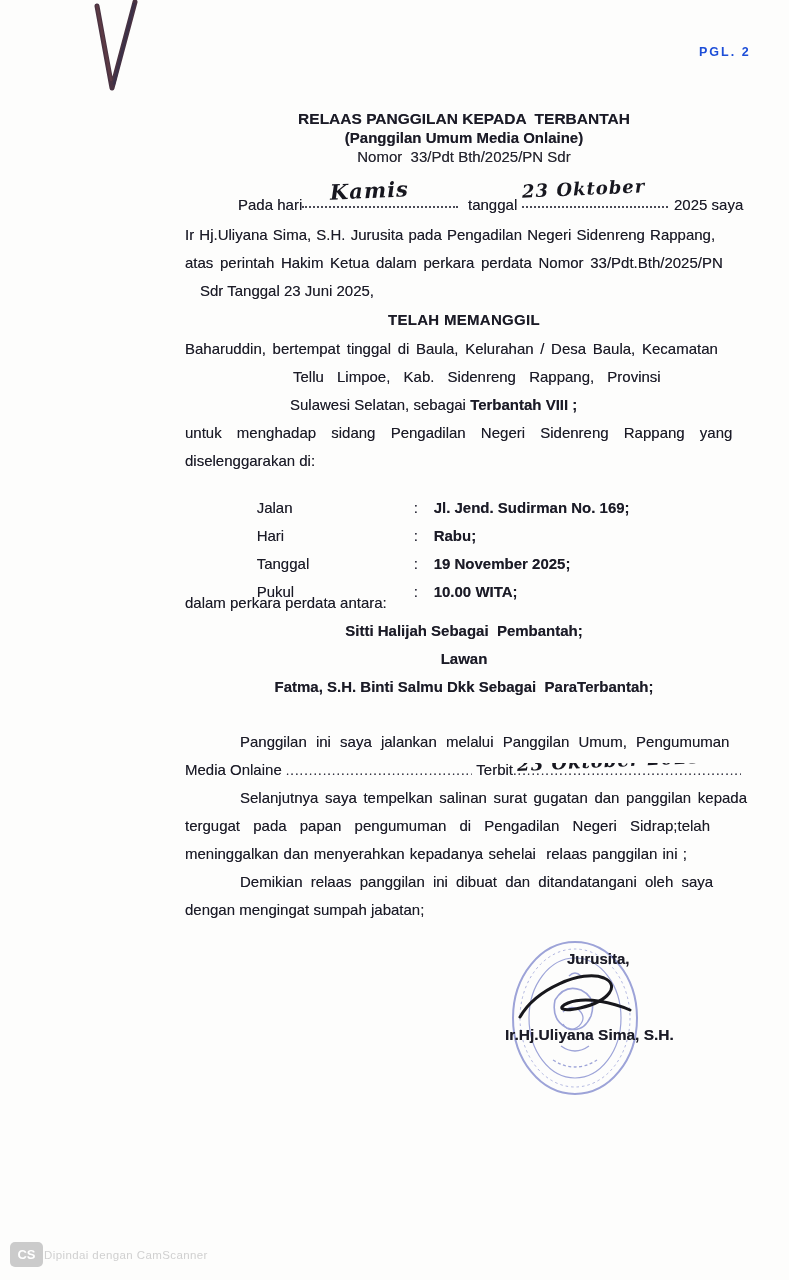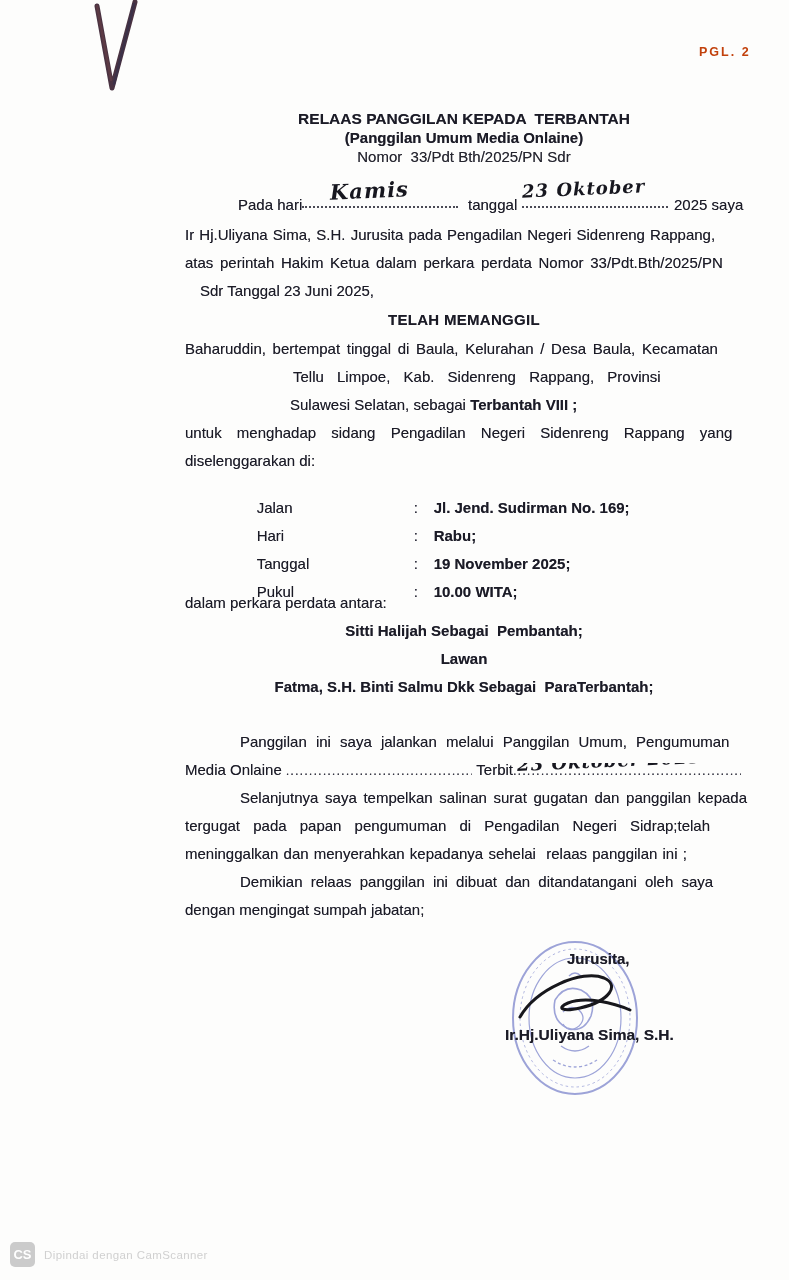--- a/index.html
+++ b/index.html
@@ -24,23 +24,23 @@
   .dotted-slot{border-bottom:2px dotted #4a4a55; height:26px;}
   .detail-row{left:240px; font-size:15px; text-shadow:0 0 .6px rgba(25,25,45,.55);}
   .dlabel{display:inline-block; width:157px;}
   .dcolon{display:inline-block; width:20px; color:#2a2a38;}
   .dvalue{font-weight:700;}
   .media-row{left:185px; width:556px; display:flex; align-items:baseline;}
   .dots{overflow:hidden; white-space:nowrap; letter-spacing:1px; font-size:13px; color:#33333f;}
   .dots1{flex:1; margin:0 4px;}
   .dots2{width:228px; position:relative;}
   .hw-overlay{position:absolute; left:4px; top:-13px; font-size:18px; white-space:pre;}
-  .pgl{font-size:12.5px; font-weight:700; color:#c2410c; letter-spacing:2px; filter:blur(.3px);}
+  .pgl{font-size:12.5px; font-weight:700; color:#1d4ed8; letter-spacing:2px; filter:blur(.3px);}
   .wm-icon{
-    width:25px; height:25px; background:#cbcbcb; border-radius:5px;
+    width:33px; height:25px; background:#cbcbcb; border-radius:5px;
     color:#ffffff; font-weight:700; font-size:13px;
     display:flex; align-items:center; justify-content:center;
   }
   .wm-text{font-size:11.5px; color:#d0d0d0; letter-spacing:.4px;}
   svg{display:block;}
 </style>
 </head>
 <body>
 
 <div id="page">

